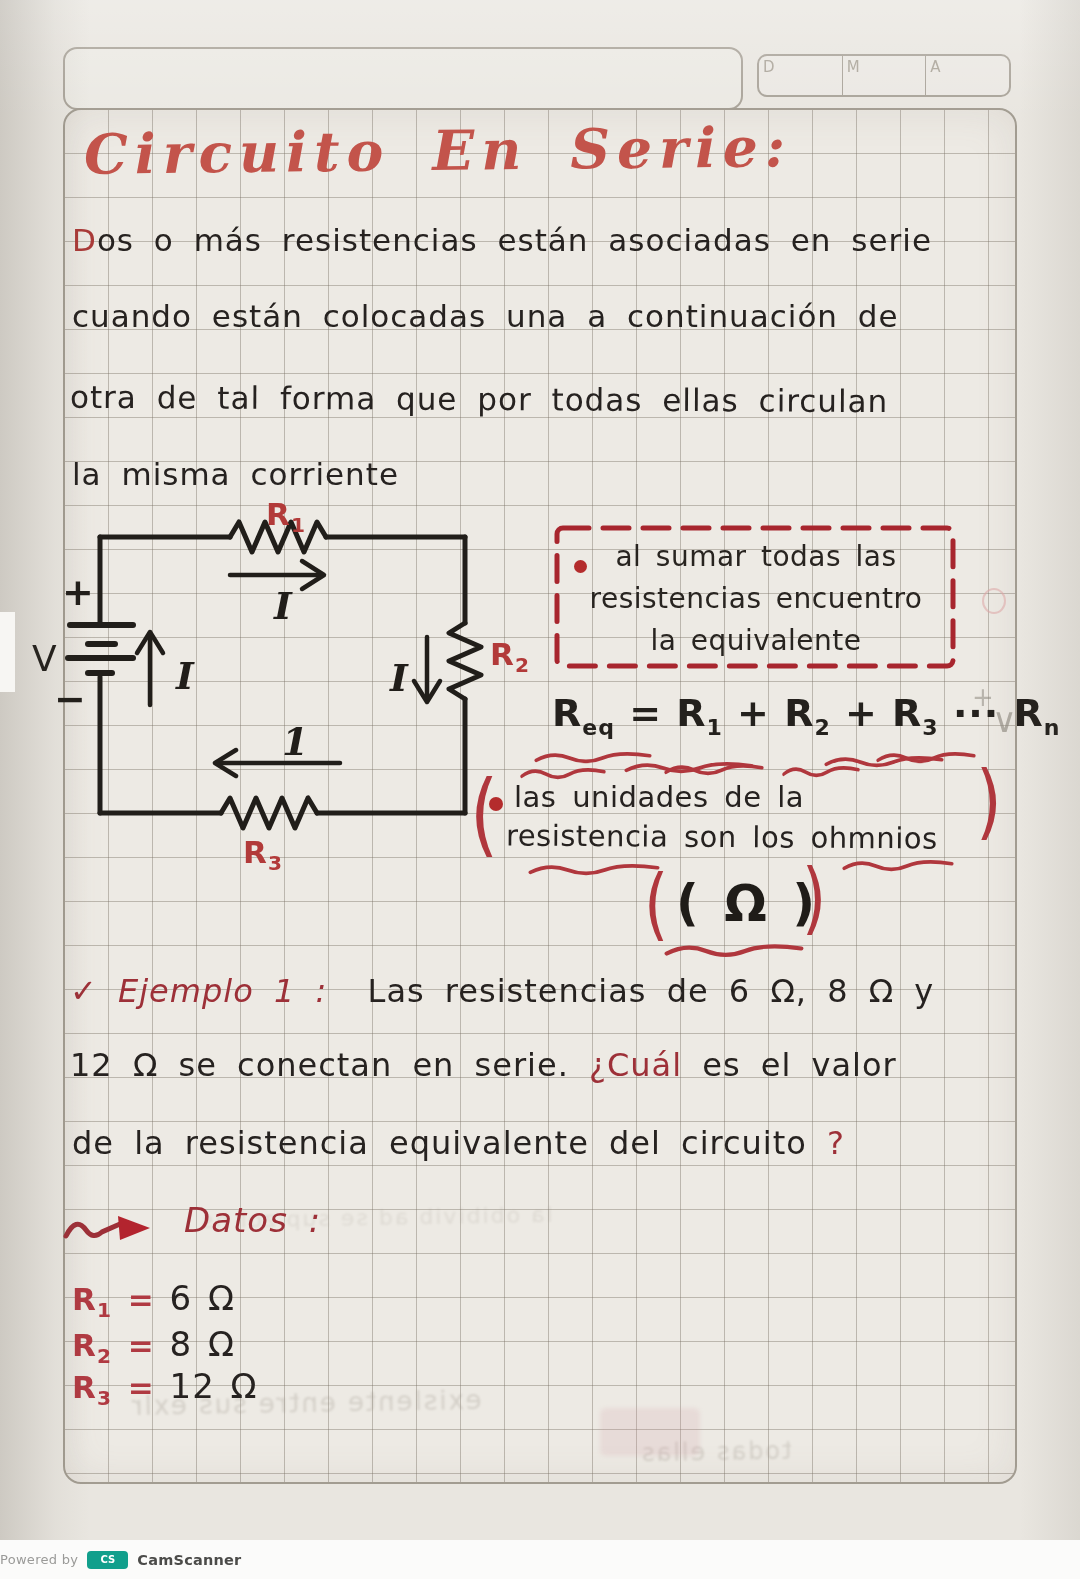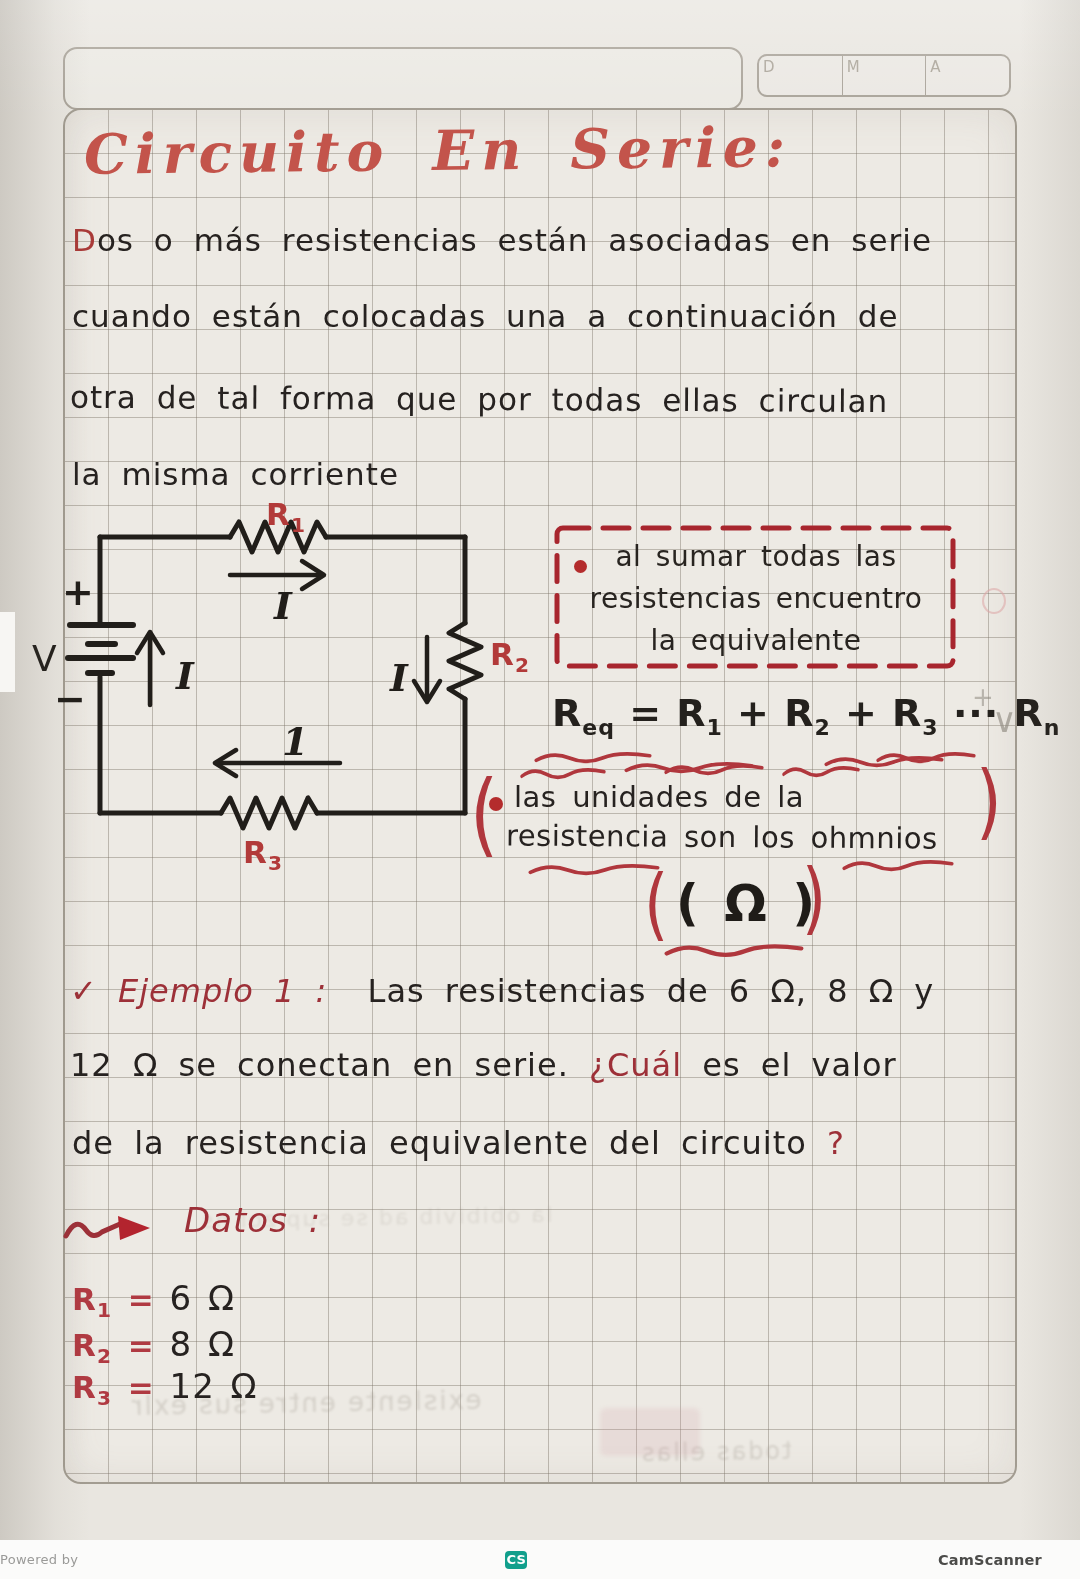--- a/index.html
+++ b/index.html
@@ -76,26 +76,26 @@
   .units-line{position:absolute;font-size:29px;letter-spacing:.5px;word-spacing:6px;white-space:nowrap;}
   .unit-omega{position:absolute;font-size:50px;font-weight:600;letter-spacing:4px;color:#1f1c18;}
   .faint{position:absolute;color:#8f8a80;}
   .pink-ring{position:absolute;width:20px;height:22px;border:2.5px solid #dca4a4;border-radius:50%;opacity:.55;}
   .notch{position:absolute;left:0;top:612px;width:15px;height:80px;background:#f7f6f3;z-index:6;}
   .datos-row{position:absolute;font-size:31px;letter-spacing:1px;word-spacing:4px;white-space:nowrap;}
   .datos-row .rl{color:#b03a42;font-weight:600;}
   .datos-row sub{font-size:.65em;}
   .bottom-bar{
     position:absolute;left:0;top:1540px;width:1080px;height:39px;background:#fbfbfa;z-index:7;
-    display:flex;align-items:center;justify-content:space-between;padding-right:38px;box-sizing:border-box;gap:9px;
+    display:flex;align-items:center;justify-content:flex-start;padding-right:38px;box-sizing:border-box;gap:9px;
   }
   .powered{font-size:13px;color:#9a9a98;letter-spacing:.3px;}
   .cs-logo{
-    width:22px;height:18px;border-radius:4px;background:#119f8c;color:#ffffff;
-    font-size:13px;font-weight:700;display:flex;align-items:center;justify-content:center;margin-left:16px;
+    width:41px;height:18px;border-radius:4px;background:#119f8c;color:#ffffff;
+    font-size:10px;font-weight:700;display:flex;align-items:center;justify-content:center;
   }
   .brand{font-size:14.5px;font-weight:700;color:#4b4b49;letter-spacing:.2px;}
   .ghost{position:absolute;color:#9a9388;opacity:.30;filter:blur(1.2px);transform:scaleX(-1) rotate(1deg);font-size:26px;letter-spacing:2px;white-space:nowrap;pointer-events:none;}
 </style>
 </head>
 <body>
 
 <div id="screenshot">
 
   <div class="title-box"></div>

